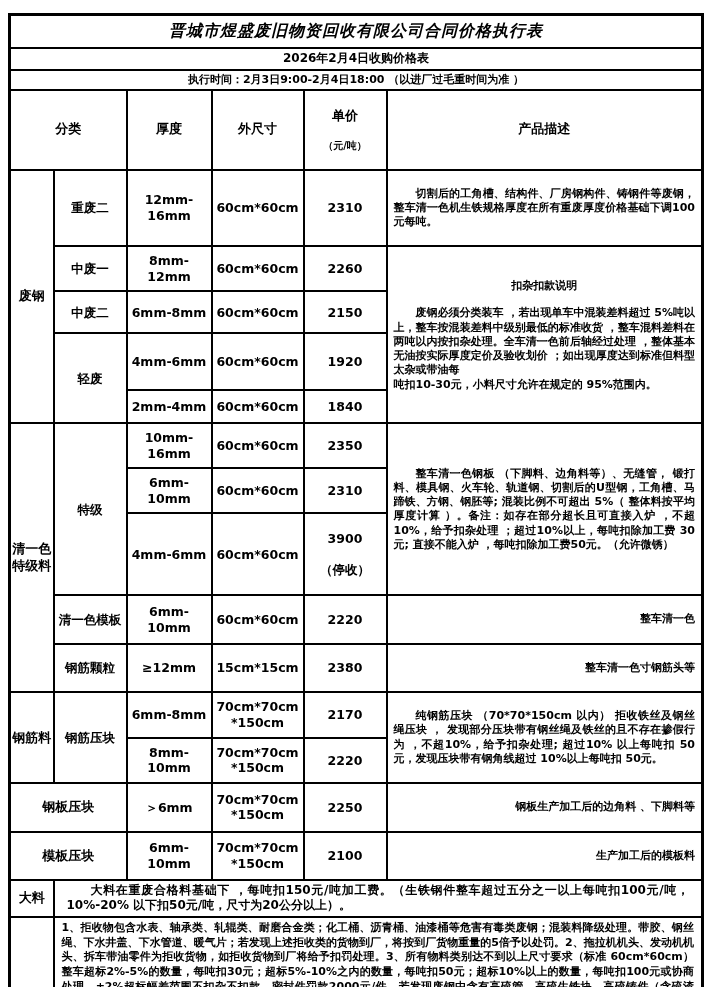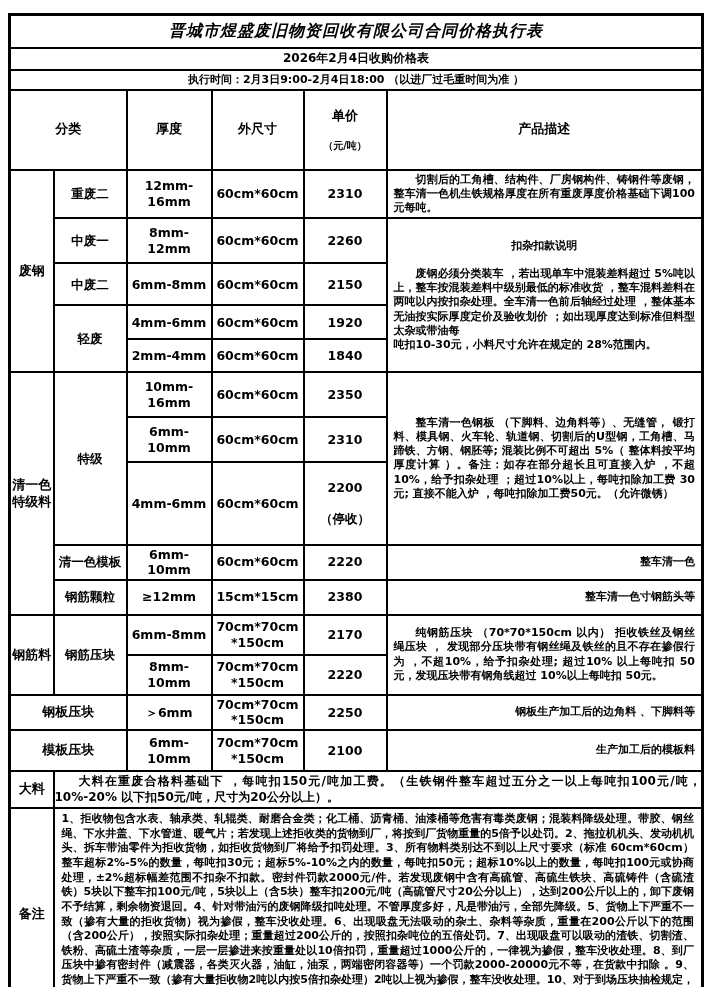--- a/index.html
+++ b/index.html
@@ -21,27 +21,27 @@
     line-height:1.25;
   }
   td.title { font-size:16px; letter-spacing:1px;font-style:italic; }
   td.subtitle { font-size:12px; }
   td.exec { font-size:11px; }
   td.head { font-size:13px; }
   td.head .unit { font-size:10px; line-height:1.1; }
   td.grp { font-size:13px; padding:1px 0; }
   td.desc {
     font-size:11px; text-align:justify; text-justify:inter-character;
-    padding:2px 6px; line-height:1.3;
+    padding:16px 6px; line-height:1.3;
   }
   td.desc.center { text-align:right; }
   .desc-title { text-align:center;font-family:Liberation Serif, serif; }
   .indent { text-indent:2em; }
   .just { text-align:justify; }
-  td.desc-big { font-size:12px; text-align:justify; padding:2px 0; line-height:1.3;margin-left:31px; }
+  td.desc-big { font-size:12px; text-align:justify; padding:2px 12px; line-height:1.3;margin-left:31px; }
   td.notes { font-size:11px; text-align:justify; padding:3px 7px; line-height:1.33; }
 </style>
 </head>
 <body>
 
 <div class="sheet">
 <table class="price">
   <colgroup>
     <col style="width:44px">
         <col style="width:73px">
@@ -82,21 +82,21 @@
     <td class="desc indent">切割后的工角槽、结构件、厂房钢构件、铸钢件等废钢，整车清一色机生铁规格厚度在所有重废厚度价格基础下调100元每吨。</td>
   </tr>
   <tr style="height:45px">
     <td>中废一</td>
     <td>8mm-12mm</td>
     <td>60cm*60cm</td>
     <td>2260</td>
     <td rowspan="4" class="desc">
       <div class="desc-title">扣杂扣款说明</div>
       <div class="indent just">废钢必须分类装车 ，若出现单车中混装差料超过 5%吨以上，整车按混装差料中级别最低的标准收货 ，整车混料差料在两吨以内按扣杂处理。全车清一色前后轴经过处理 ，整体基本无油按实际厚度定价及验收划价 ；如出现厚度达到标准但料型太杂或带油每
-吨扣10-30元，小料尺寸允许在规定的 28%范围内。</div>
+吨扣10-30元，小料尺寸允许在规定的 95%范围内。</div>
     </td>
   </tr>
   <tr style="height:42px">
     <td>中废二</td>
     <td>6mm-8mm</td>
     <td>60cm*60cm</td>
     <td>2150</td>
   </tr>
   <tr style="height:34px">
     <td rowspan="2">轻废</td>
@@ -121,21 +121,21 @@
   </tr>
   <tr style="height:45px">
     <td>6mm-10mm</td>
     <td>60cm*60cm</td>
     <td>2310</td>
   </tr>
   <tr style="height:48px">
     <td>4mm-6mm</td>
     <td>60cm*60cm</td>
     <td>
-      <div>2200</div>
+      <div>3900</div>
       <div>（停收）</div>
     </td>
   </tr>
   <tr style="height:33px">
     <td>清一色模板</td>
     <td>6mm-10mm</td>
     <td>60cm*60cm</td>
     <td>2220</td>
     <td class="desc center">整车清一色</td>
   </tr>

